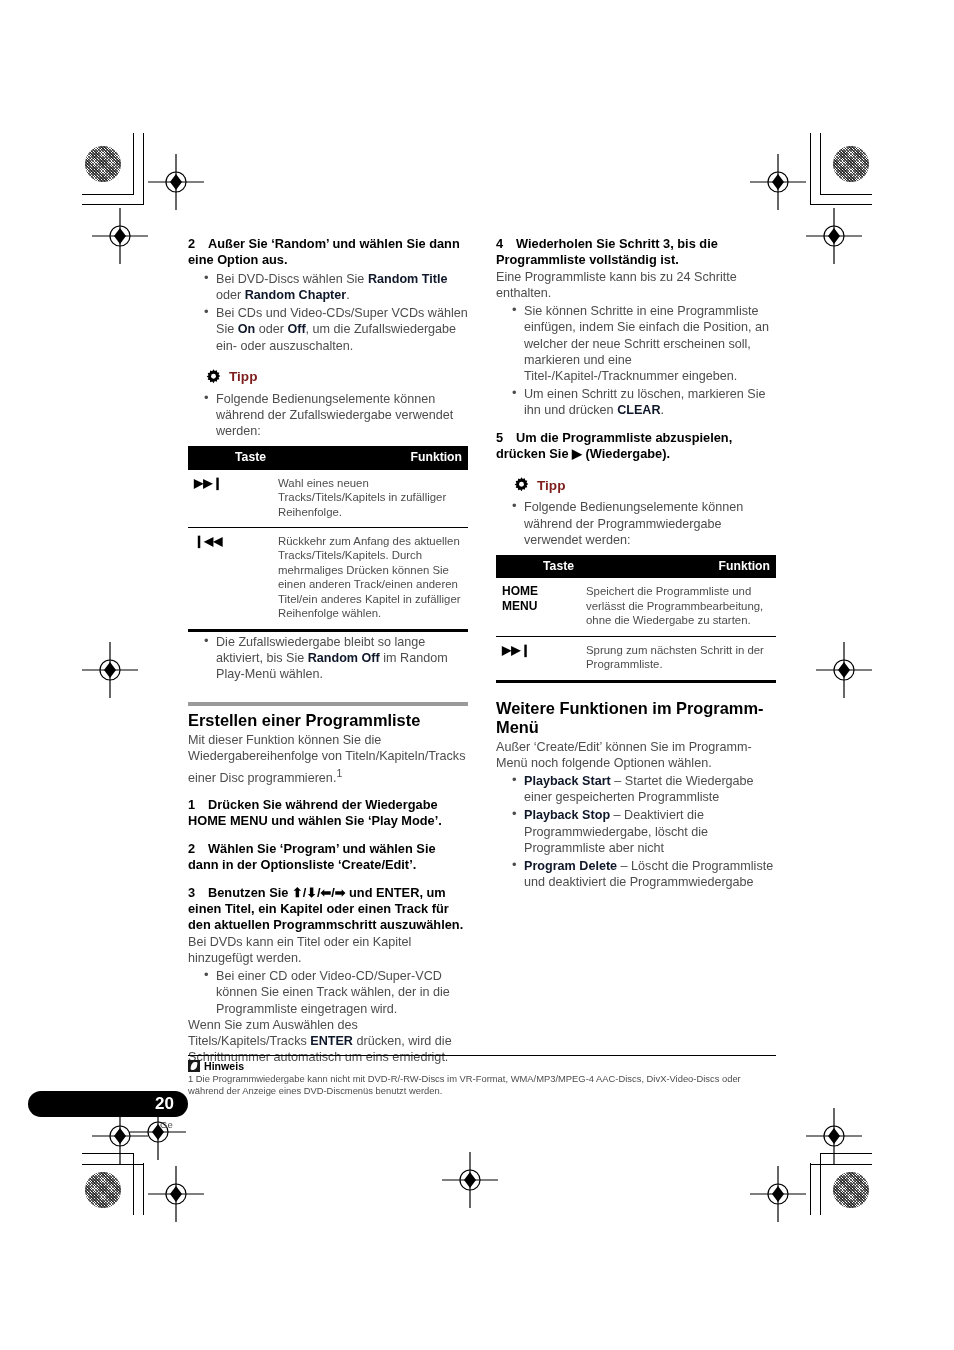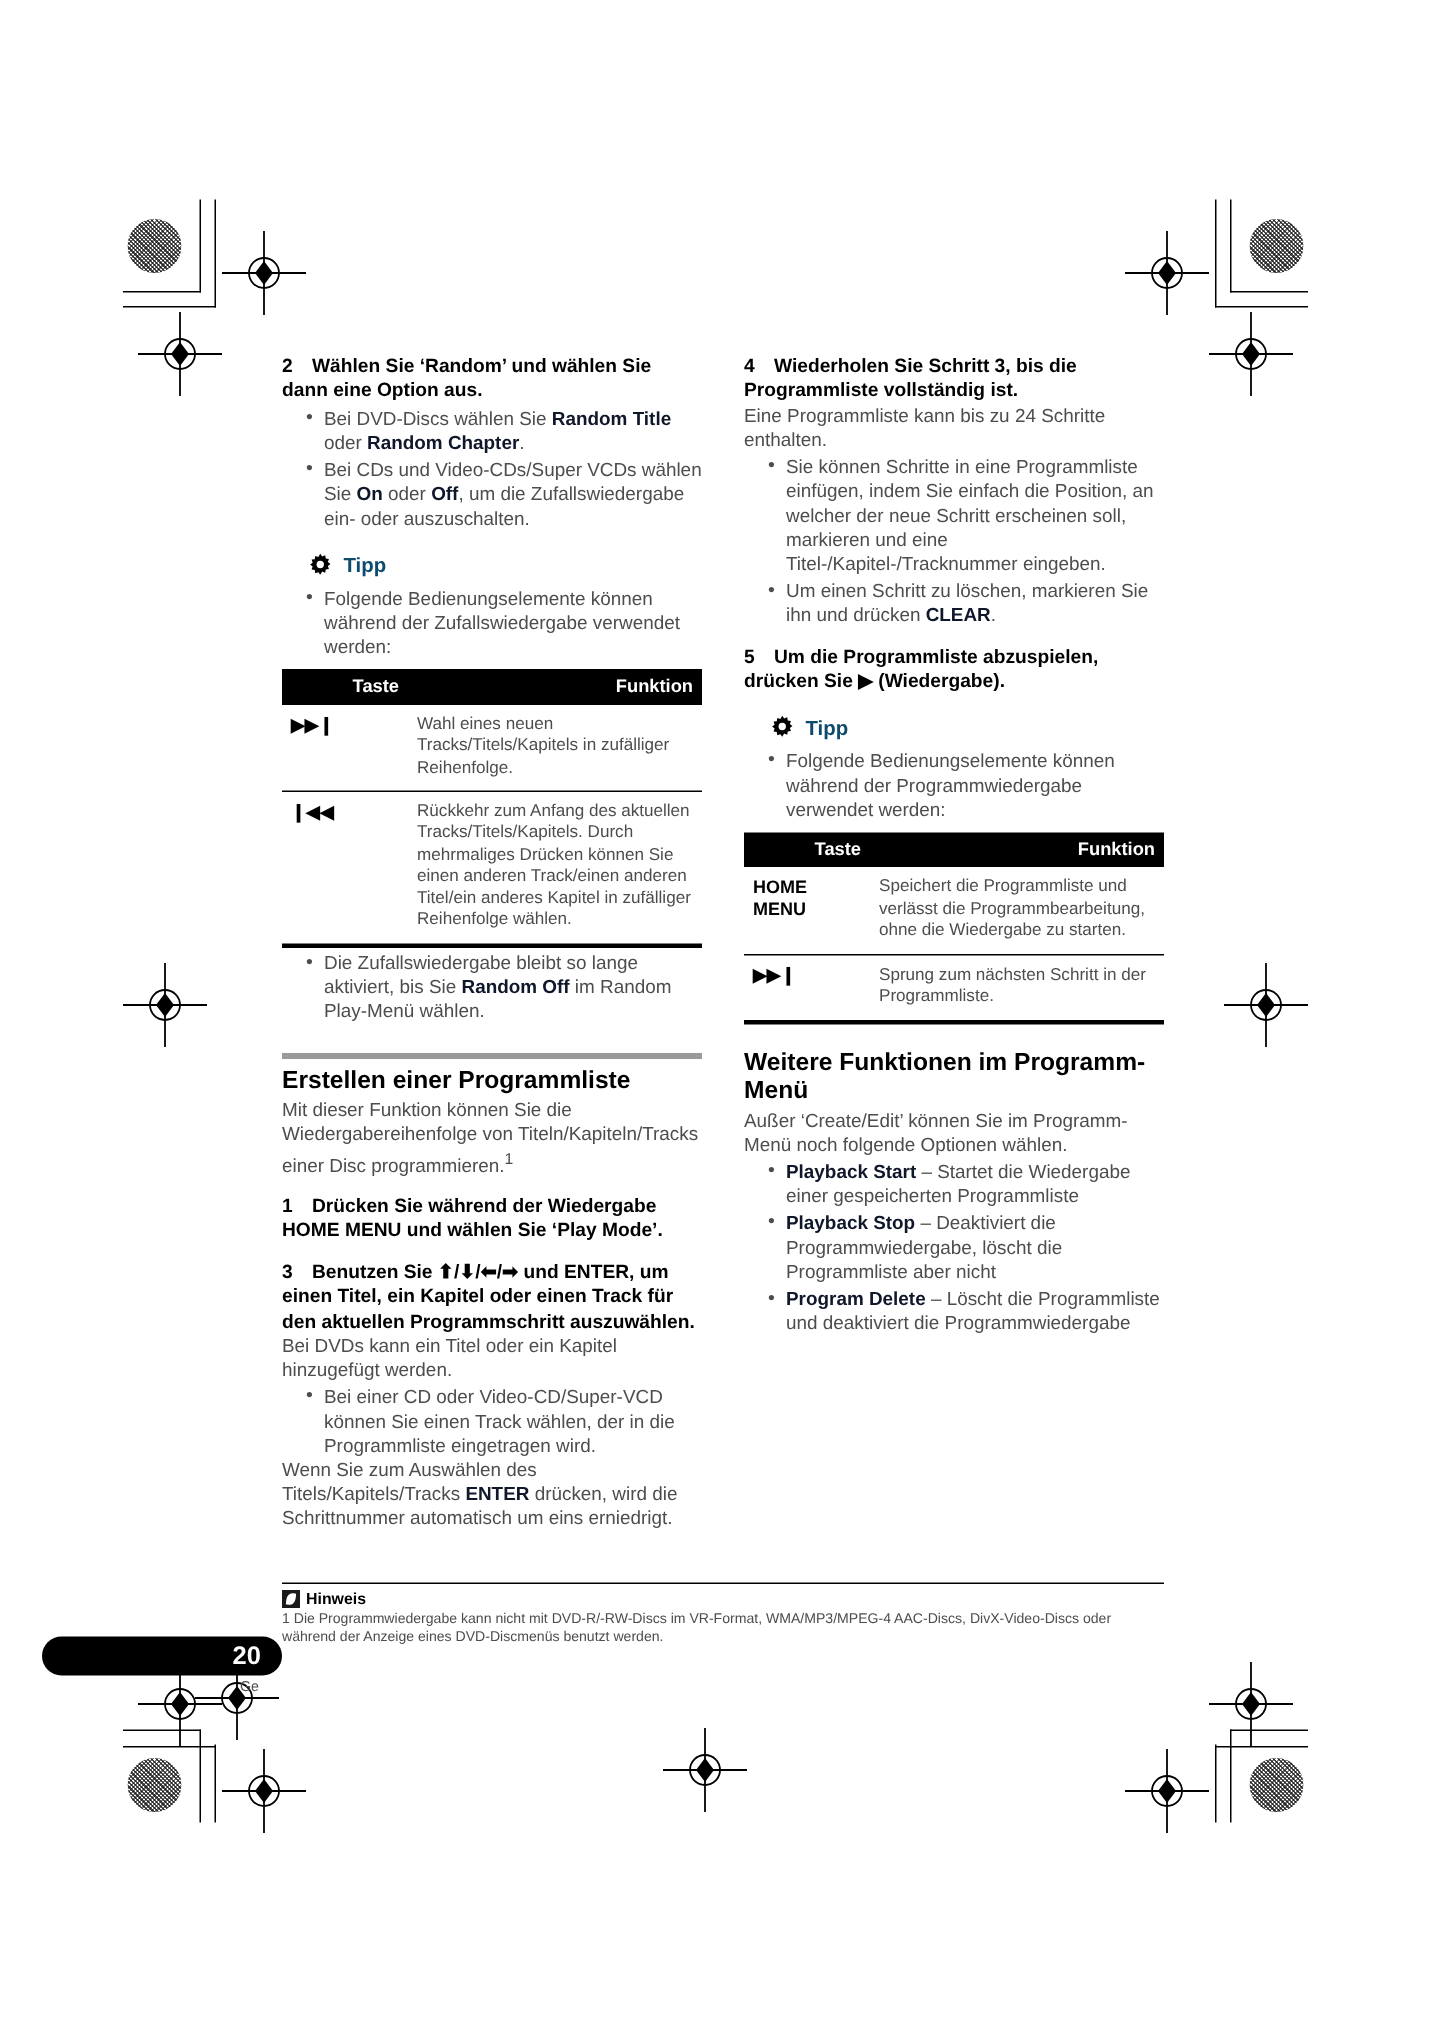--- a/index.html
+++ b/index.html
@@ -72,21 +72,21 @@
     font-size:13px;
   }
   b, strong { color:#0f172a; font-weight:bold; }
 
   
   .tip-head {
     display:flex; align-items:center;
     margin:14px 0 4px 16px;
   }
   .tip-head .gear { width:19px; height:19px; margin-right:6px; }
-  .tip-head .tl { font-weight:bold; color:#0c4a6e; font-size:13.6px; }
+  .tip-head .tl { font-weight:bold; color:#7f1d1d; font-size:13.6px; }
 
   
   table.kt {
     width:100%;
     border-collapse:collapse;
     margin-top:7px;
     font-size:11.4px;
     line-height:14.4px;
   }
   table.kt thead th {
@@ -284,21 +284,21 @@
       <circle cx="28" cy="28" r="10" fill="none" stroke="#000" stroke-width="1.2"></circle>
       <path d="M28 20 L34 28 L28 36 L22 28 Z" fill="#000"></path>
     </svg>
   </div>
 
   <div class="columns">
 
     <div class="col left">
 
       <div class="num-step">
-        <span class="n">2</span><span>Wählen Sie ‘Random’ und wählen Sie dann eine Option aus.</span>
+        <span class="n">2</span><span>Außer Sie ‘Random’ und wählen Sie dann eine Option aus.</span>
       </div>
 
       <ul class="bul">
         <li>Bei DVD-Discs wählen Sie <b>Random Title</b> oder <b>Random Chapter</b>.</li>
         <li>Bei CDs und Video-CDs/Super VCDs wählen Sie <b>On</b> oder <b>Off</b>, um die Zufallswiedergabe ein- oder auszuschalten.</li>
       </ul>
 
       <div class="tip-head">
         <span class="gear">
           <svg width="19" height="19" viewBox="0 0 24 24">
@@ -336,20 +336,23 @@
       </ul>
 
       <div class="rule-gray"></div>
       <h2 class="sec">Erstellen einer Programmliste</h2>
       <p class="body">Mit dieser Funktion können Sie die Wiedergabereihenfolge von Titeln/Kapiteln/Tracks einer Disc programmieren.<sup>1</sup></p>
 
       <div class="num-step">
         <span class="n">1</span><span>Drücken Sie während der Wiedergabe HOME MENU und wählen Sie ‘Play Mode’.</span>
       </div>
 
+      <div class="num-step">
+        <span class="n">2</span><span>Wählen Sie ‘Program’ und wählen Sie dann in der Optionsliste ‘Create/Edit’.</span>
+      </div>
 
       <div class="num-step">
         <span class="n">3</span><span>Benutzen Sie <span class="arrows">⬆/⬇/⬅/➡</span> und ENTER, um einen Titel, ein Kapitel oder einen Track für den aktuellen Programmschritt auszuwählen.</span>
       </div>
       <p class="body">Bei DVDs kann ein Titel oder ein Kapitel hinzugefügt werden.</p>
       <ul class="bul">
         <li>Bei einer CD oder Video-CD/Super-VCD können Sie einen Track wählen, der in die Programmliste eingetragen wird.</li>
       </ul>
       <p class="body">Wenn Sie zum Auswählen des Titels/Kapitels/Tracks <b>ENTER</b> drücken, wird die Schrittnummer automatisch um eins erniedrigt.</p>
     </div>

